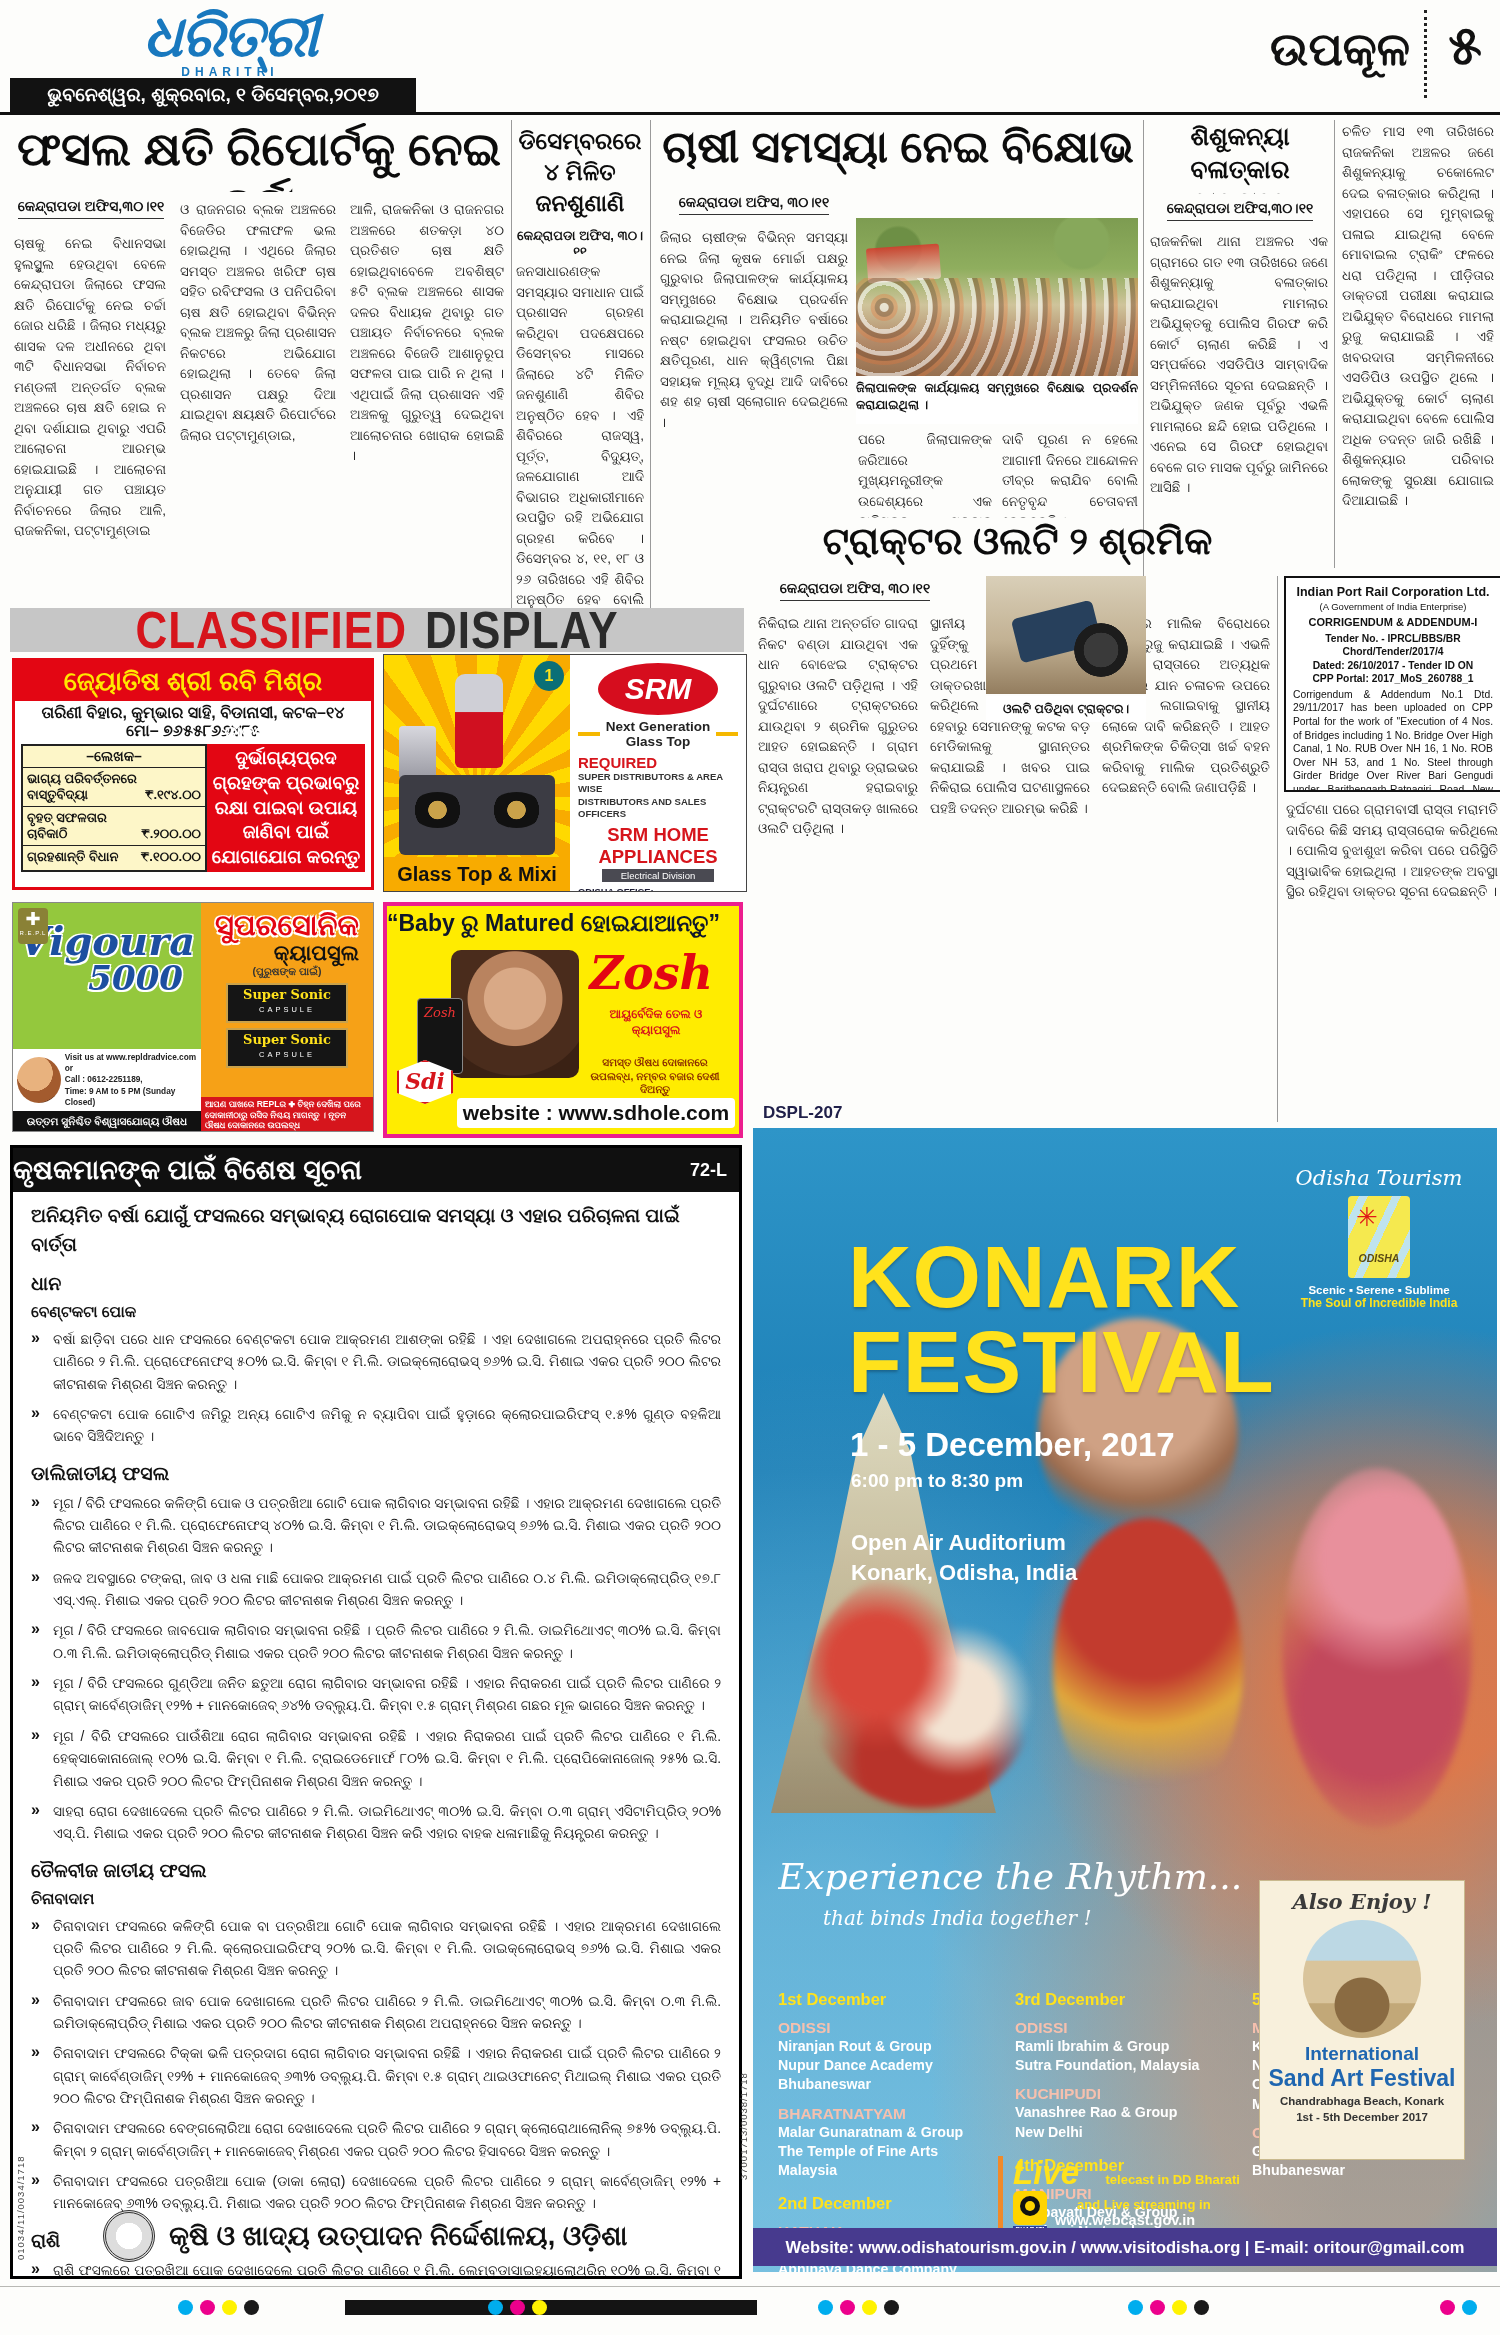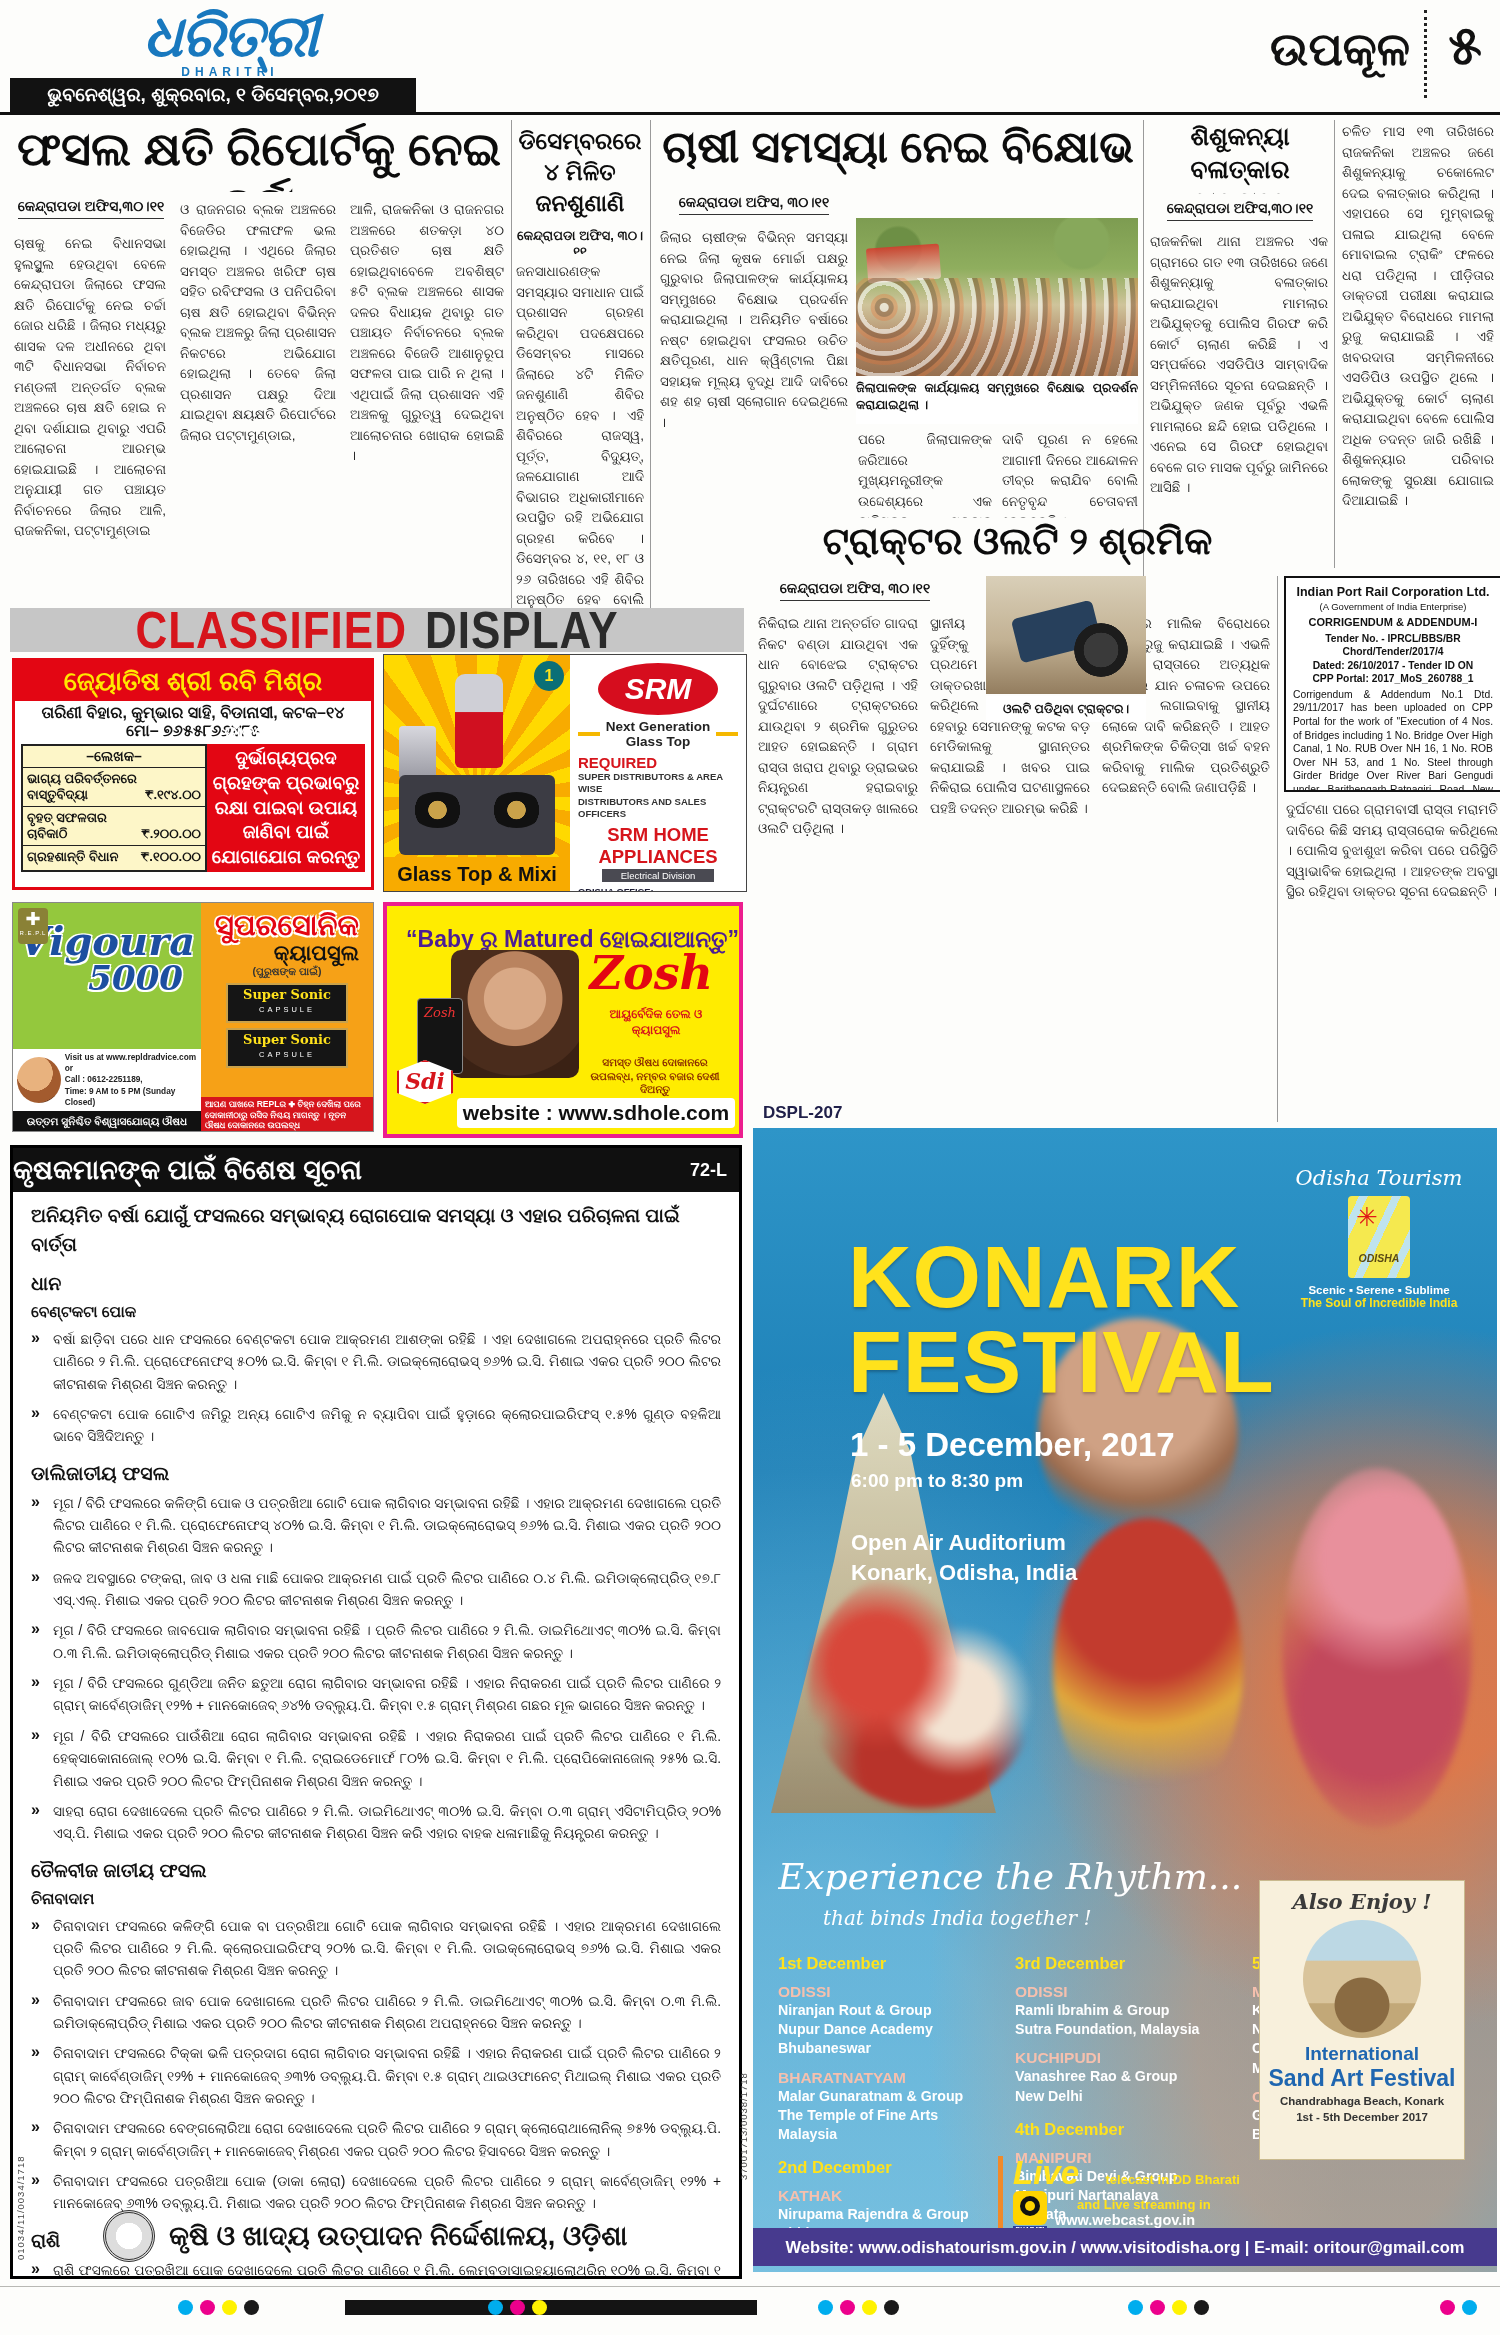--- a/index.html
+++ b/index.html
@@ -96,21 +96,21 @@
       text-shadow:-1.5px -1.5px 0 #fff,1.5px -1.5px 0 #fff,-1.5px 1.5px 0 #fff,1.5px 1.5px 0 #fff;}
   .sonic2{color:#111;font-weight:bold;font-size:21px;margin:-2px 14px 0 0;text-align:right;}
   .sonic3{font-size:10.5px;font-weight:bold;color:#333;}
   .sonic-box{width:118px;height:36px;background:#151515;border:2px solid #caa24a;margin:5px auto 0 auto;color:#ffe21c;}
   .sonic-box .b1{font-family:"DejaVu Serif",serif;font-weight:bold;font-size:13px;line-height:20px;}
   .sonic-box .b2{font-size:7.5px;letter-spacing:3px;color:#fff;}
   .repl-redstrip{position:absolute;left:0;right:0;bottom:0;height:30px;background:#d6151c;color:#fff;font-size:8.6px;font-weight:bold;line-height:1.25;padding:2px 4px;text-align:left;}
 
   
   .zosh{background:#ffec00;border:4px solid #ec1e8e;position:relative;}
-  .zosh-head{text-align:right;font-weight:bold;font-size:23px;color:#4c1d95;margin-top:20px;}
+  .zosh-head{text-align:left;font-weight:bold;font-size:23px;color:#0f172a;margin-top:4px;}
   .zosh-photo{position:absolute;left:64px;top:44px;width:128px;height:128px;border-radius:10px;
       background:radial-gradient(circle at 50% 38%,#d9a986 0 30%,#b9835f 31% 46%,#4a2c1c 47% 75%,#3a2114 76%);}
   .zosh-pack{position:absolute;left:30px;top:92px;width:44px;height:74px;background:#141414;border:1px solid #888;border-radius:4px;}
   .zosh-pack span{display:block;color:#e33;font-family:"DejaVu Serif",serif;font-style:italic;font-size:13px;text-align:center;margin-top:6px;}
   .zosh-brand{position:absolute;right:26px;top:40px;font-family:"DejaVu Serif",serif;font-style:italic;font-weight:bold;font-size:46px;color:#e30613;}
   .zosh-l1{position:absolute;right:18px;top:100px;width:130px;font-size:12px;font-weight:bold;color:#d6151c;text-align:center;line-height:1.35;}
   .zosh-l2{position:absolute;right:14px;top:150px;width:140px;font-size:10.5px;font-weight:bold;color:#8a2b00;text-align:center;line-height:1.3;}
   .sdi{position:absolute;left:10px;bottom:30px;width:52px;height:40px;background:#fff;border:2px solid #d6151c;color:#d6151c;
       font-family:"DejaVu Serif",serif;font-style:italic;font-weight:bold;font-size:22px;text-align:center;line-height:38px;clip-path:polygon(50% 0,100% 25%,100% 75%,50% 100%,0 75%,0 25%);}
   .zosh-web{position:absolute;left:70px;right:4px;bottom:6px;background:#fff;border-radius:4px;font-weight:bold;font-size:21px;text-align:center;padding:3px 0;color:#111;}
@@ -474,21 +474,21 @@
     <div class="abs kon-title pre" style="left:95px;top:106px;width:560px;height:180px;">KONARK
 FESTIVAL</div>
     <div class="abs kon-dates" style="left:97px;top:298px;width:420px;height:42px;">1 - 5 December, 2017</div>
     <div class="abs kon-time" style="left:98px;top:340px;width:300px;height:28px;">6:00 pm to 8:30 pm</div>
     <div class="abs kon-venue pre" style="left:98px;top:378px;width:340px;height:70px;">Open Air Auditorium
 Konark, Odisha, India</div>
 
     <div class="abs kon-tag1" style="left:25px;top:728px;width:480px;height:50px;">Experience the Rhythm...</div>
     <div class="abs kon-tag2" style="left:70px;top:778px;width:400px;height:32px;">that binds India together !</div>
 
-    <div class="abs kon-sched" id="konark-schedule" style="left:25px;top:812px;width:690px;height:300px;gap:21px;">
+    <div class="abs kon-sched" id="konark-schedule" style="left:25px;top:848px;width:690px;height:300px;gap:21px;">
         <div class="kon-col">
           <div class="k-day">1st December</div>
           <div class="k-form">ODISSI</div>
           <div class="k-lines pre">Niranjan Rout &amp; Group
 Nupur Dance Academy
 Bhubaneswar</div>
           <div class="k-form">BHARATNATYAM</div>
           <div class="k-lines pre">Malar Gunaratnam &amp; Group
 The Temple of Fine Arts
 Malaysia</div>

